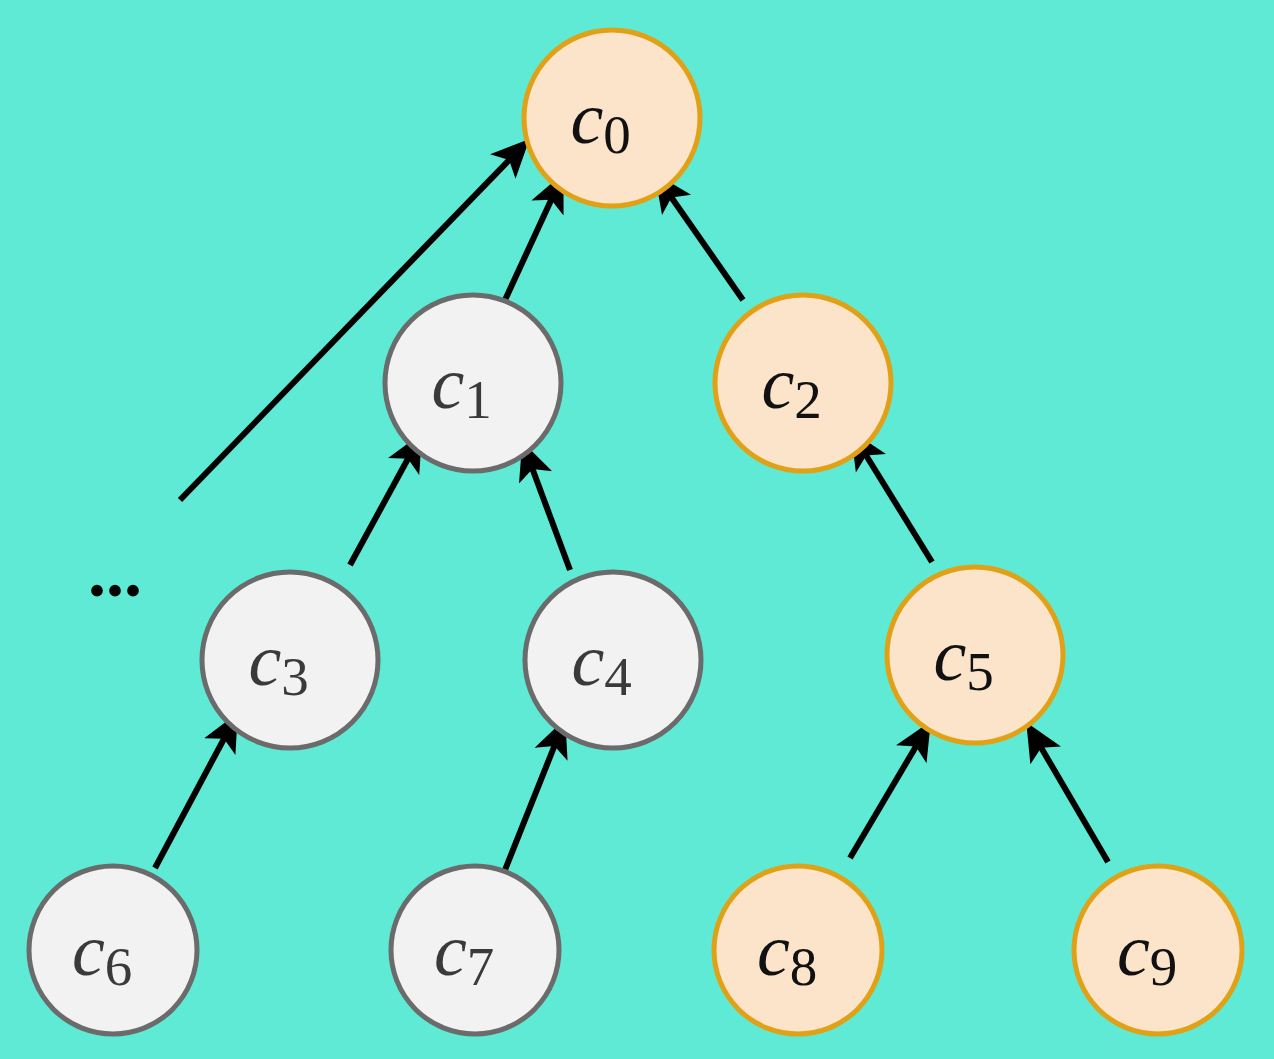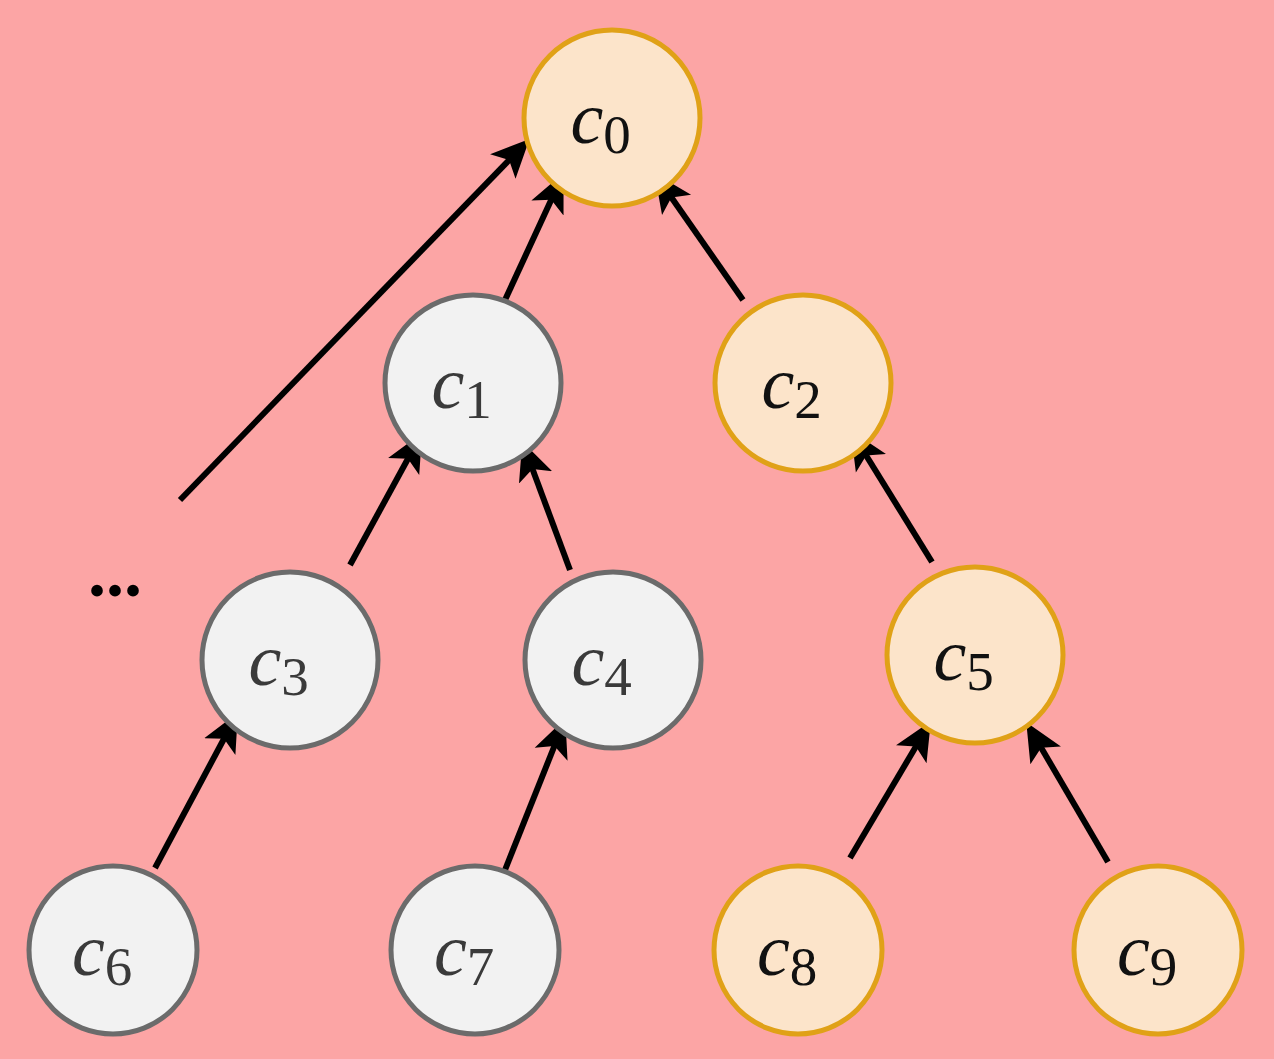--- a/index.html
+++ b/index.html
@@ -47,21 +47,21 @@
     font-family: "Liberation Serif", "DejaVu Serif", serif;
     font-weight: 700;
     fill: #000000;
     text-anchor: middle;
     dominant-baseline: central;
   }
 </style>
 </head>
 <body>
 
-<div id="diagram-root" style="width: 1274px; height: 1059px; background: #fca5a5;">
+<div id="diagram-root" style="width: 1274px; height: 1059px; background: #5eead4;">
   <svg id="graph-svg" viewBox="0 0 1274 1059">
     <defs>
       <marker id="arrowhead" markerWidth="7" markerHeight="7" refX="2.2" refY="3.1" orient="auto" markerUnits="strokeWidth">
         <path d="M 0,0.15 L 6.4,3.1 L 0,6.05 L 1.5,3.1 Z" fill="#000000"></path>
       </marker>
     </defs>
     <g id="edges-layer">
         <line class="edge-line" x1="180" y1="500" x2="512" y2="157" stroke="#000000" marker-end="url(#arrowhead)"></line>
         <line class="edge-line" x1="505" y1="300" x2="553" y2="196" stroke="#000000" marker-end="url(#arrowhead)"></line>
         <line class="edge-line" x1="743" y1="300" x2="669" y2="194" stroke="#000000" marker-end="url(#arrowhead)"></line>

